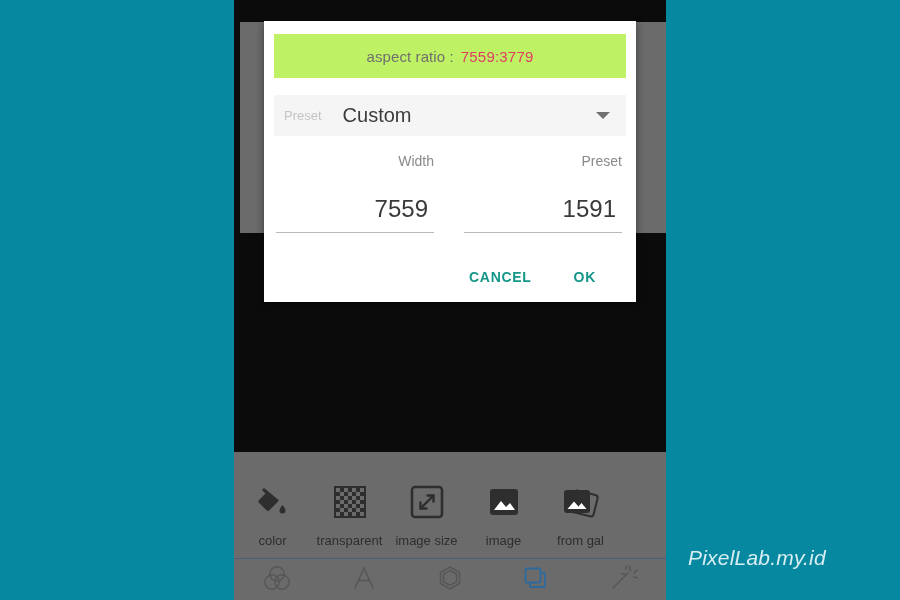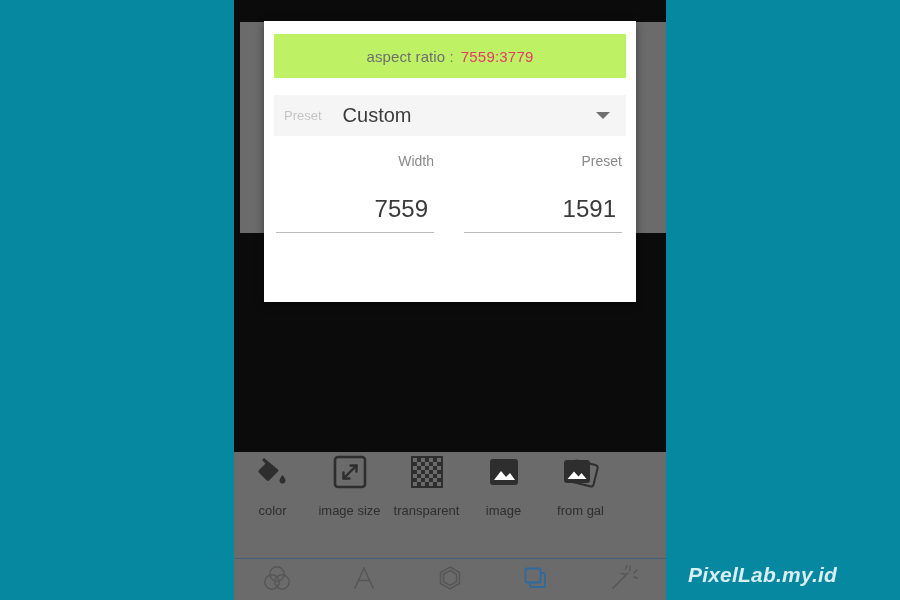--- a/index.html
+++ b/index.html
@@ -163,21 +163,21 @@
   
   .toolbar {
     position: absolute;
     left: 0;
     top: 452px;
     width: 432px;
     height: 106px;
     background: #6b6b6b;
     display: flex;
     align-items: flex-start;
-    padding-top: 0;
+    padding-top: 30px;
     box-sizing: border-box;
     overflow: hidden;
   }
   .tool {
     width: 77px;
     flex: 0 0 77px;
     display: flex;
     flex-direction: column;
     align-items: center;
   }
@@ -230,23 +230,23 @@
     display: flex;
     align-items: center;
     justify-content: center;
     height: 100%;
   }
 
   
   .watermark {
     position: absolute;
     left: 688px;
-    top: 563px;
+    top: 546px;
     font-size: 21px;
-    font-weight: bold;
+    font-weight: normal;
     font-style: italic;
     color: #d8eef2;
     letter-spacing: .2px;
     white-space: nowrap;
   }
 </style>
 </head>
 <body>
 
 <div id="root">
@@ -274,56 +274,60 @@
           <div class="field-value">7559</div>
           <div class="field-underline"></div>
         </div>
         <div class="field h">
           <div class="field-label">Preset</div>
           <div class="field-value">1591</div>
           <div class="field-underline"></div>
         </div>
       </div>
 
+      <div class="dlg-actions">
+        <button class="dlg-btn cancel">CANCEL</button>
+        <button class="dlg-btn ok">OK</button>
+      </div>
 
     </div>
 
     <div class="toolbar">
 
       <div class="tool">
         <div class="glyph">
           <svg width="36" height="34" viewBox="0 0 36 34">
             <g fill="#2e2e2e">
               <path d="M9 3 L7 5 L10.5 8.5 L4 15 a2 2 0 0 0 0 2.8 L11.5 25.3 a2 2 0 0 0 2.8 0 L23 16.6 a1.5 1.5 0 0 0 0 -2.1 Z"></path>
               <path d="M27.5 20 c0 0 -3 3.6 -3 5.4 a3 3 0 0 0 6 0 c0 -1.8 -3 -5.4 -3 -5.4 z"></path>
             </g>
           </svg>
         </div>
         <div class="caption">color</div>
+      </div>
+
+      <div class="tool">
+        <div class="glyph">
+          <div class="checker"></div>
+        </div>
+        <div class="caption">transparent</div>
       </div>
 
       <div class="tool">
         <div class="glyph">
           <svg width="34" height="34" viewBox="0 0 34 34">
             <rect x="2" y="2" width="30" height="30" rx="3" fill="none" stroke="#2e2e2e" stroke-width="2.6"></rect>
             <g stroke="#2e2e2e" stroke-width="2.4" fill="none" stroke-linecap="round">
               <line x1="10.5" y1="23.5" x2="23.5" y2="10.5"></line>
               <polyline points="23.5,16.5 23.5,10.5 17.5,10.5" stroke-linejoin="round"></polyline>
               <polyline points="10.5,17.5 10.5,23.5 16.5,23.5" stroke-linejoin="round"></polyline>
             </g>
           </svg>
         </div>
         <div class="caption">image size</div>
-      </div>
-
-      <div class="tool">
-        <div class="glyph">
-          <div class="checker"></div>
-        </div>
-        <div class="caption">transparent</div>
       </div>
 
 
       <div class="tool">
         <div class="glyph">
           <svg width="34" height="34" viewBox="0 0 34 34">
             <rect x="3" y="4" width="28" height="26" rx="3" fill="#2e2e2e"></rect>
             <path d="M7 25 L14 16 L19 22 L23 18 L28 25 Z" fill="#ffffff"></path>
           </svg>
         </div>

